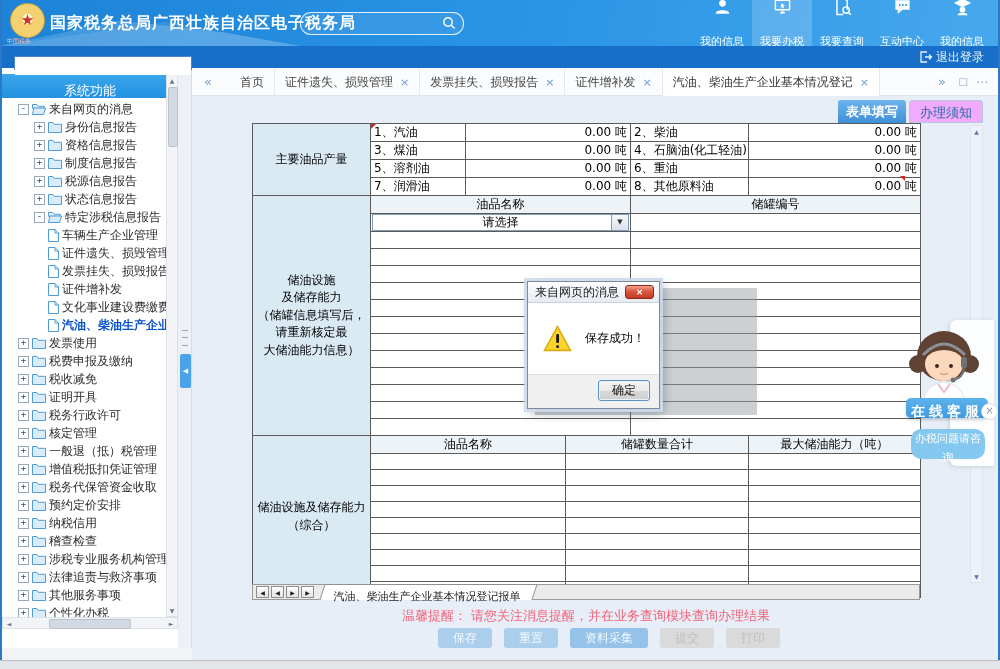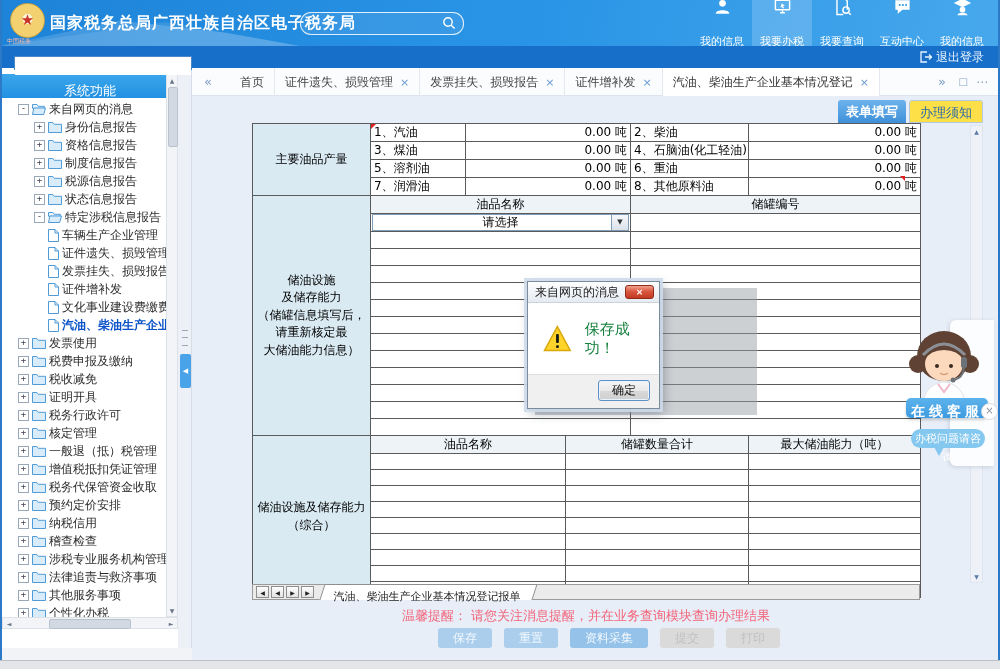--- a/index.html
+++ b/index.html
@@ -63,21 +63,21 @@
   .tab-more{position:absolute;right:10px;top:0;height:28px;line-height:28px;color:#8aa4c4;font-size:12px;cursor:pointer;}
   .tabs{position:absolute;left:38px;top:0;height:28px;display:flex;}
   .tab{height:28px;display:flex;align-items:center;padding:0 10px;border-right:1px solid #e4e9f1;font-size:12px;color:#444;cursor:pointer;white-space:nowrap;gap:7px;text-align:center;}
   .tab .x{color:#6b9bd2;font-size:11px;cursor:pointer;}
   .tab.active{background:#fff;color:#333;}
 
   
   .content-body{position:absolute;left:192px;top:96px;width:806px;height:647px;background:#e8eef7;border-bottom:1px solid #88b0d8;box-sizing:border-box;text-decoration:underline;}
   .mode-tab{position:absolute;top:4px;height:23px;line-height:23px;text-align:center;font-size:13px;border-radius:3px 3px 0 0;cursor:pointer;box-sizing:border-box;}
   .mode-active{left:646px;width:68px;background:linear-gradient(#6db3ec,#3f90d9);color:#fff;font-weight:bold;}
-  .mode-secondary{left:717px;width:74px;background:#fde047;border:1px solid #b2c9e0;color:#2b6aa8;text-align:center;}
+  .mode-secondary{left:717px;width:74px;background:#f0abfc;border:1px solid #b2c9e0;color:#2b6aa8;text-align:center;}
 
   #form-wrap{position:absolute;left:60px;top:27px;width:670px;}
   .ftable{border-collapse:collapse;table-layout:fixed;width:668px;font-size:12px;}
   .ftable td{border:1px solid #5a5a5a;padding:0 3px;height:16px;background:#fff;overflow:hidden;white-space:nowrap;box-sizing:border-box;}
   .ftable tr{height:16px;}
   .s2 tr{height:17px;}
   td.lbl{background:#d9eaf3;text-align:center;white-space:normal;line-height:1.45;}
   td.hdr{background:#edf3f7;text-align:center;}
   td.val{text-align:right;}
   .oil-select{margin:0;height:15px;border:1px solid #7f9db9;background:#fff;position:relative;text-align:center;line-height:14px;font-size:12px;cursor:pointer;}
@@ -107,36 +107,36 @@
   
   .dlg-overlay{position:absolute;left:535px;top:288px;width:222px;height:127px;background:rgba(150,156,164,.48);z-index:20;}
   .dialog{position:absolute;left:527px;top:281px;width:131px;z-index:21;background:#fff;border:1px solid #7c8b9b;
     box-shadow:0 0 0 3px rgba(205,218,234,.9),3px 4px 10px rgba(50,60,80,.4);}
   .dlg-title{height:20px;background:linear-gradient(#fdfeff,#e6ebf2);border-bottom:1px solid #ccd2da;
     font-size:12px;color:#1a1a1a;line-height:20px;padding-left:7px;position:relative;}
   .dlg-close{position:absolute;right:5px;top:3px;width:29px;height:14px;border-radius:3px;
     background:linear-gradient(#f0a390,#da5740 45%,#c23a22);border:1px solid #8e2a18;color:#fff;
     font-size:9px;font-weight:bold;text-align:center;line-height:13px;cursor:pointer;box-sizing:border-box;}
   .dlg-body{height:71px;background:#fff;display:flex;align-items:center;padding-left:15px;gap:13px;}
-  .dlg-msg{font-size:15px;color:#15803d;}
+  .dlg-msg{font-size:12px;color:#000000;}
   .dlg-foot{height:33px;background:#f0f0f0;border-top:1px solid #dedede;position:relative;}
   .dlg-ok{position:absolute;right:9px;top:5px;width:52px;height:21px;border-radius:3px;
     background:linear-gradient(#f6f6f6,#e9e9e9 50%,#d8d8d8 51%,#d0d0d0);border:1px solid #5e90c4;
     box-shadow:inset 0 0 0 1px #e9f3fc;font-size:12px;color:#111;text-align:center;line-height:19px;cursor:pointer;box-sizing:border-box;margin-left:8px;}
 
   
   .svc-dock{position:absolute;left:950px;top:320px;width:44px;height:146px;background:#fcfdfe;border-radius:6px 0 0 6px;
     box-shadow:-1px 1px 4px rgba(120,140,160,.3);z-index:24;}
   .svc-avatar{position:absolute;left:908px;top:326px;z-index:25;}
   .svc-bubble1{position:absolute;left:906px;top:398px;width:82px;height:20px;z-index:26;border-radius:5px;
     background:linear-gradient(#5cb3ec,#3e9be0);color:#fff;font-size:14px;font-weight:bold;letter-spacing:4px;
     text-align:center;line-height:26px;box-shadow:0 2px 3px rgba(0,0,0,.18);cursor:pointer;}
   .svc-close{position:absolute;left:981px;top:403px;width:15px;height:15px;border-radius:50%;background:#fff;
     border:1px solid #d4dbe3;color:#8a95a2;font-size:10px;line-height:13px;text-align:center;z-index:27;cursor:pointer;}
-  .svc-bubble2{position:absolute;left:911px;top:429px;width:74px;height:19px;z-index:26;border-radius:10px;
+  .svc-bubble2{position:absolute;left:911px;top:429px;width:74px;height:30px;z-index:26;border-radius:10px;
     background:#85c8ef;color:#fff;font-size:11px;text-align:center;line-height:19px;cursor:pointer;}
   .svc-tail{position:absolute;left:934px;top:447px;width:0;height:0;border-top:9px solid #85c8ef;
     border-left:5px solid transparent;border-right:5px solid transparent;z-index:25;}
 
   .bottom-bar{position:absolute;left:0;top:660px;width:1000px;height:9px;background:#e3e5e9;border-top:1px solid #bcc0c7;z-index:41;}
 </style>
 </head>
 <body>
 
 <div id="window">

